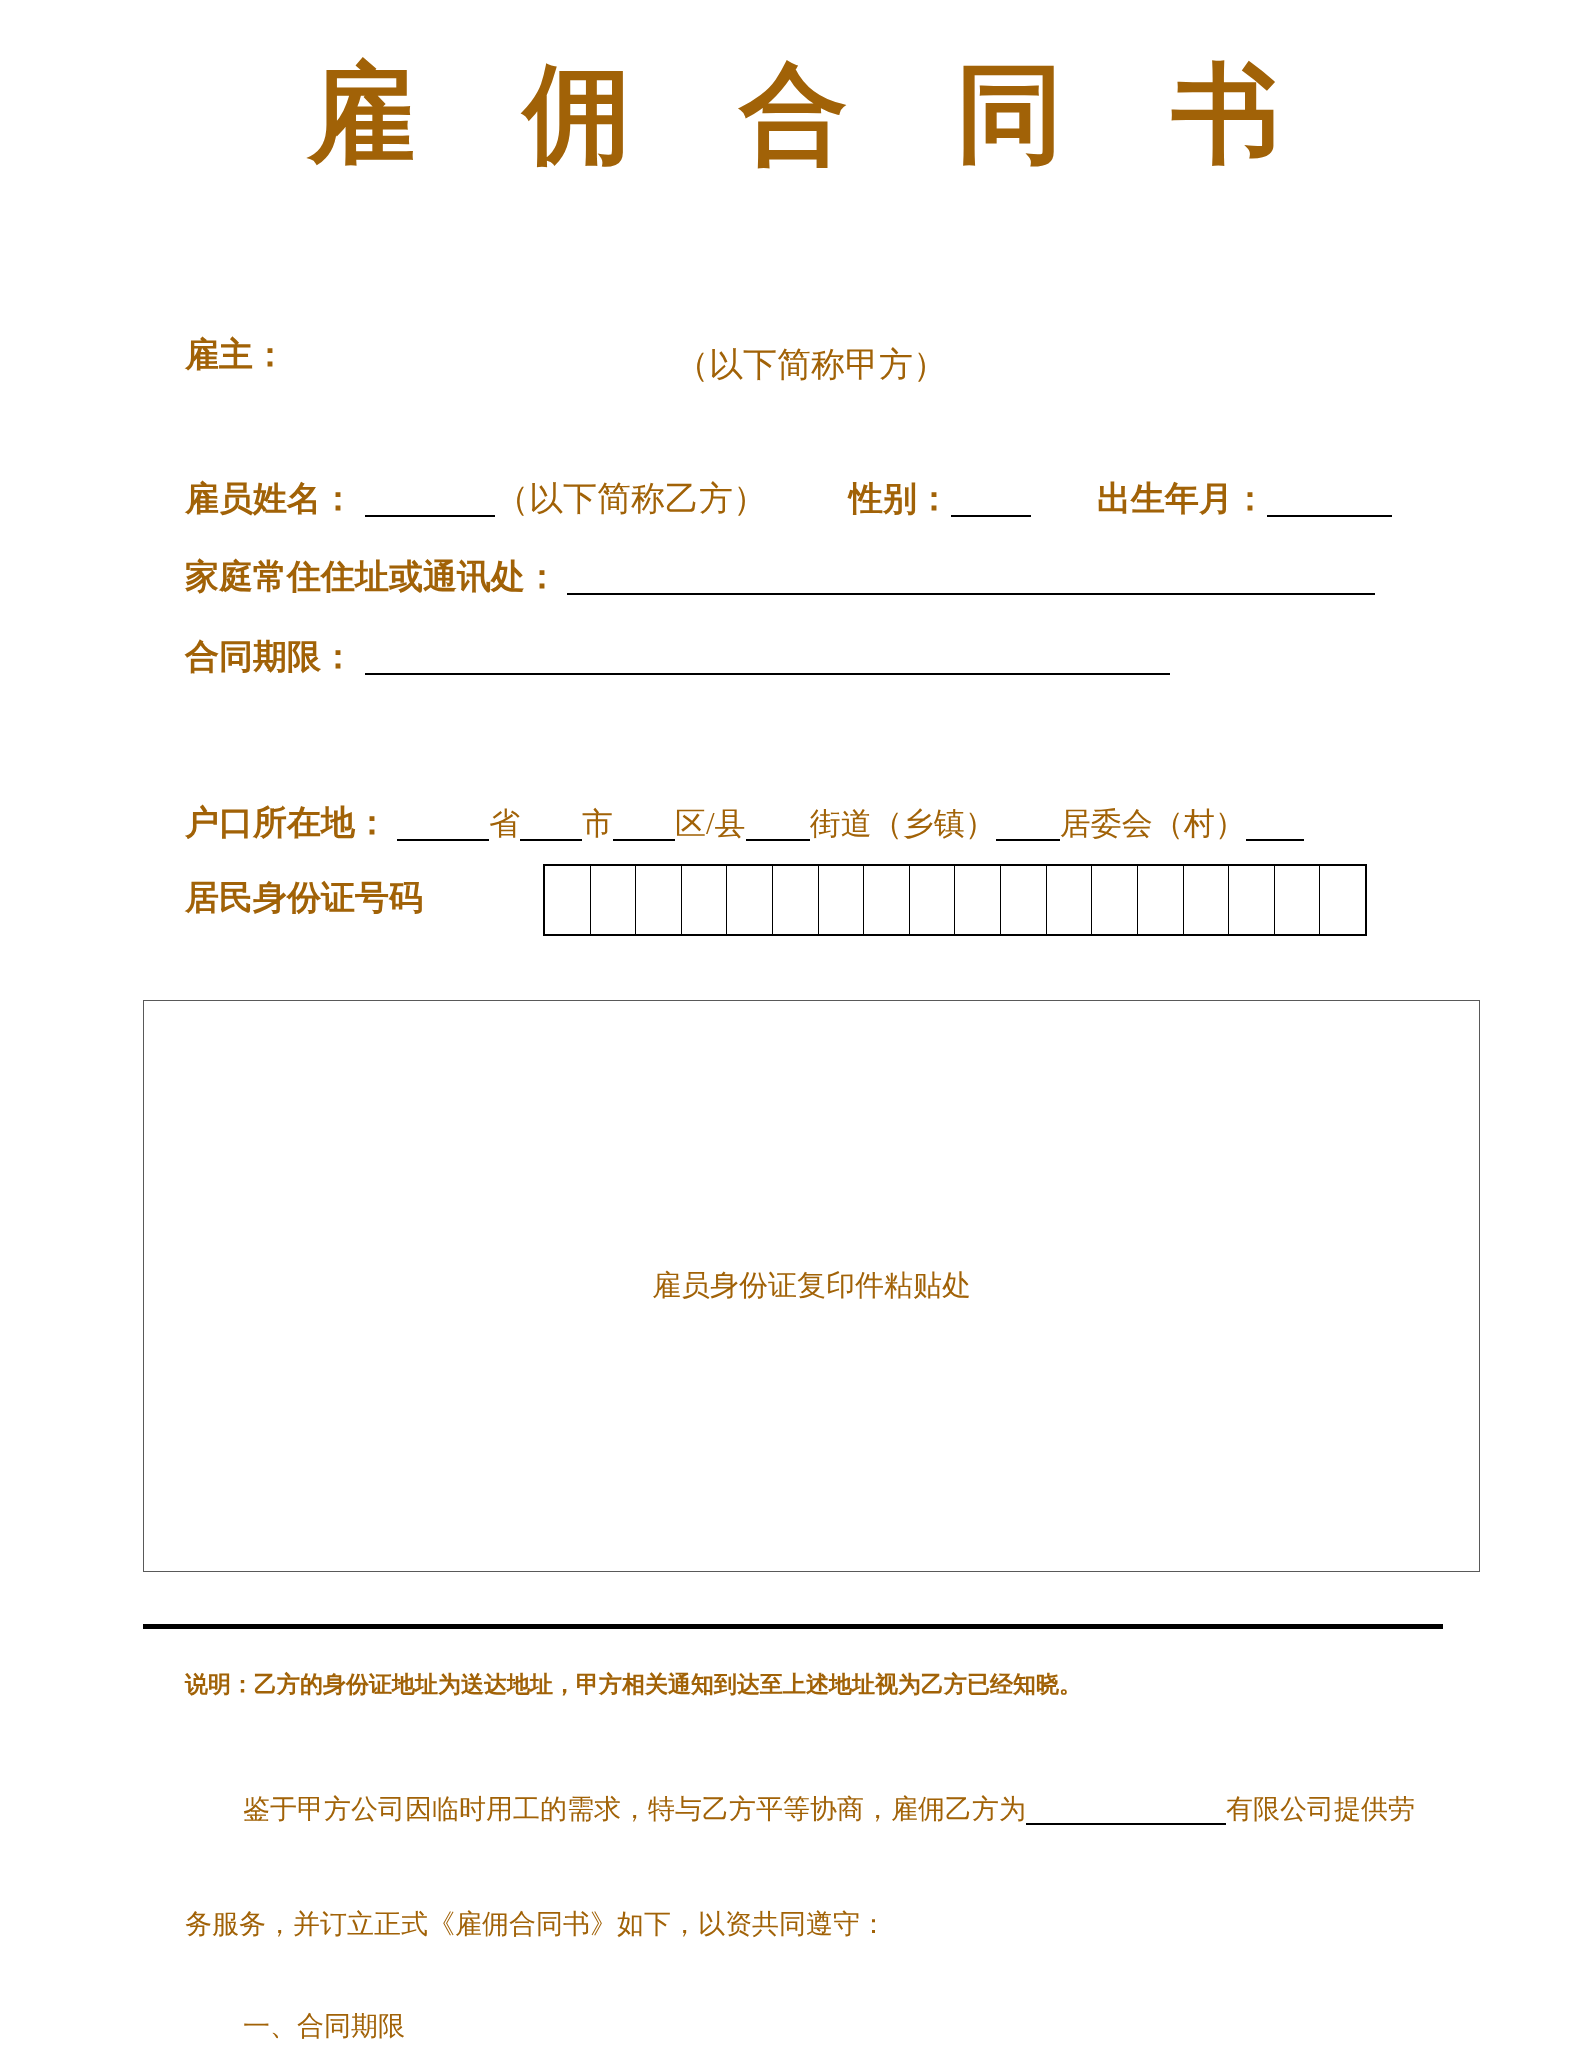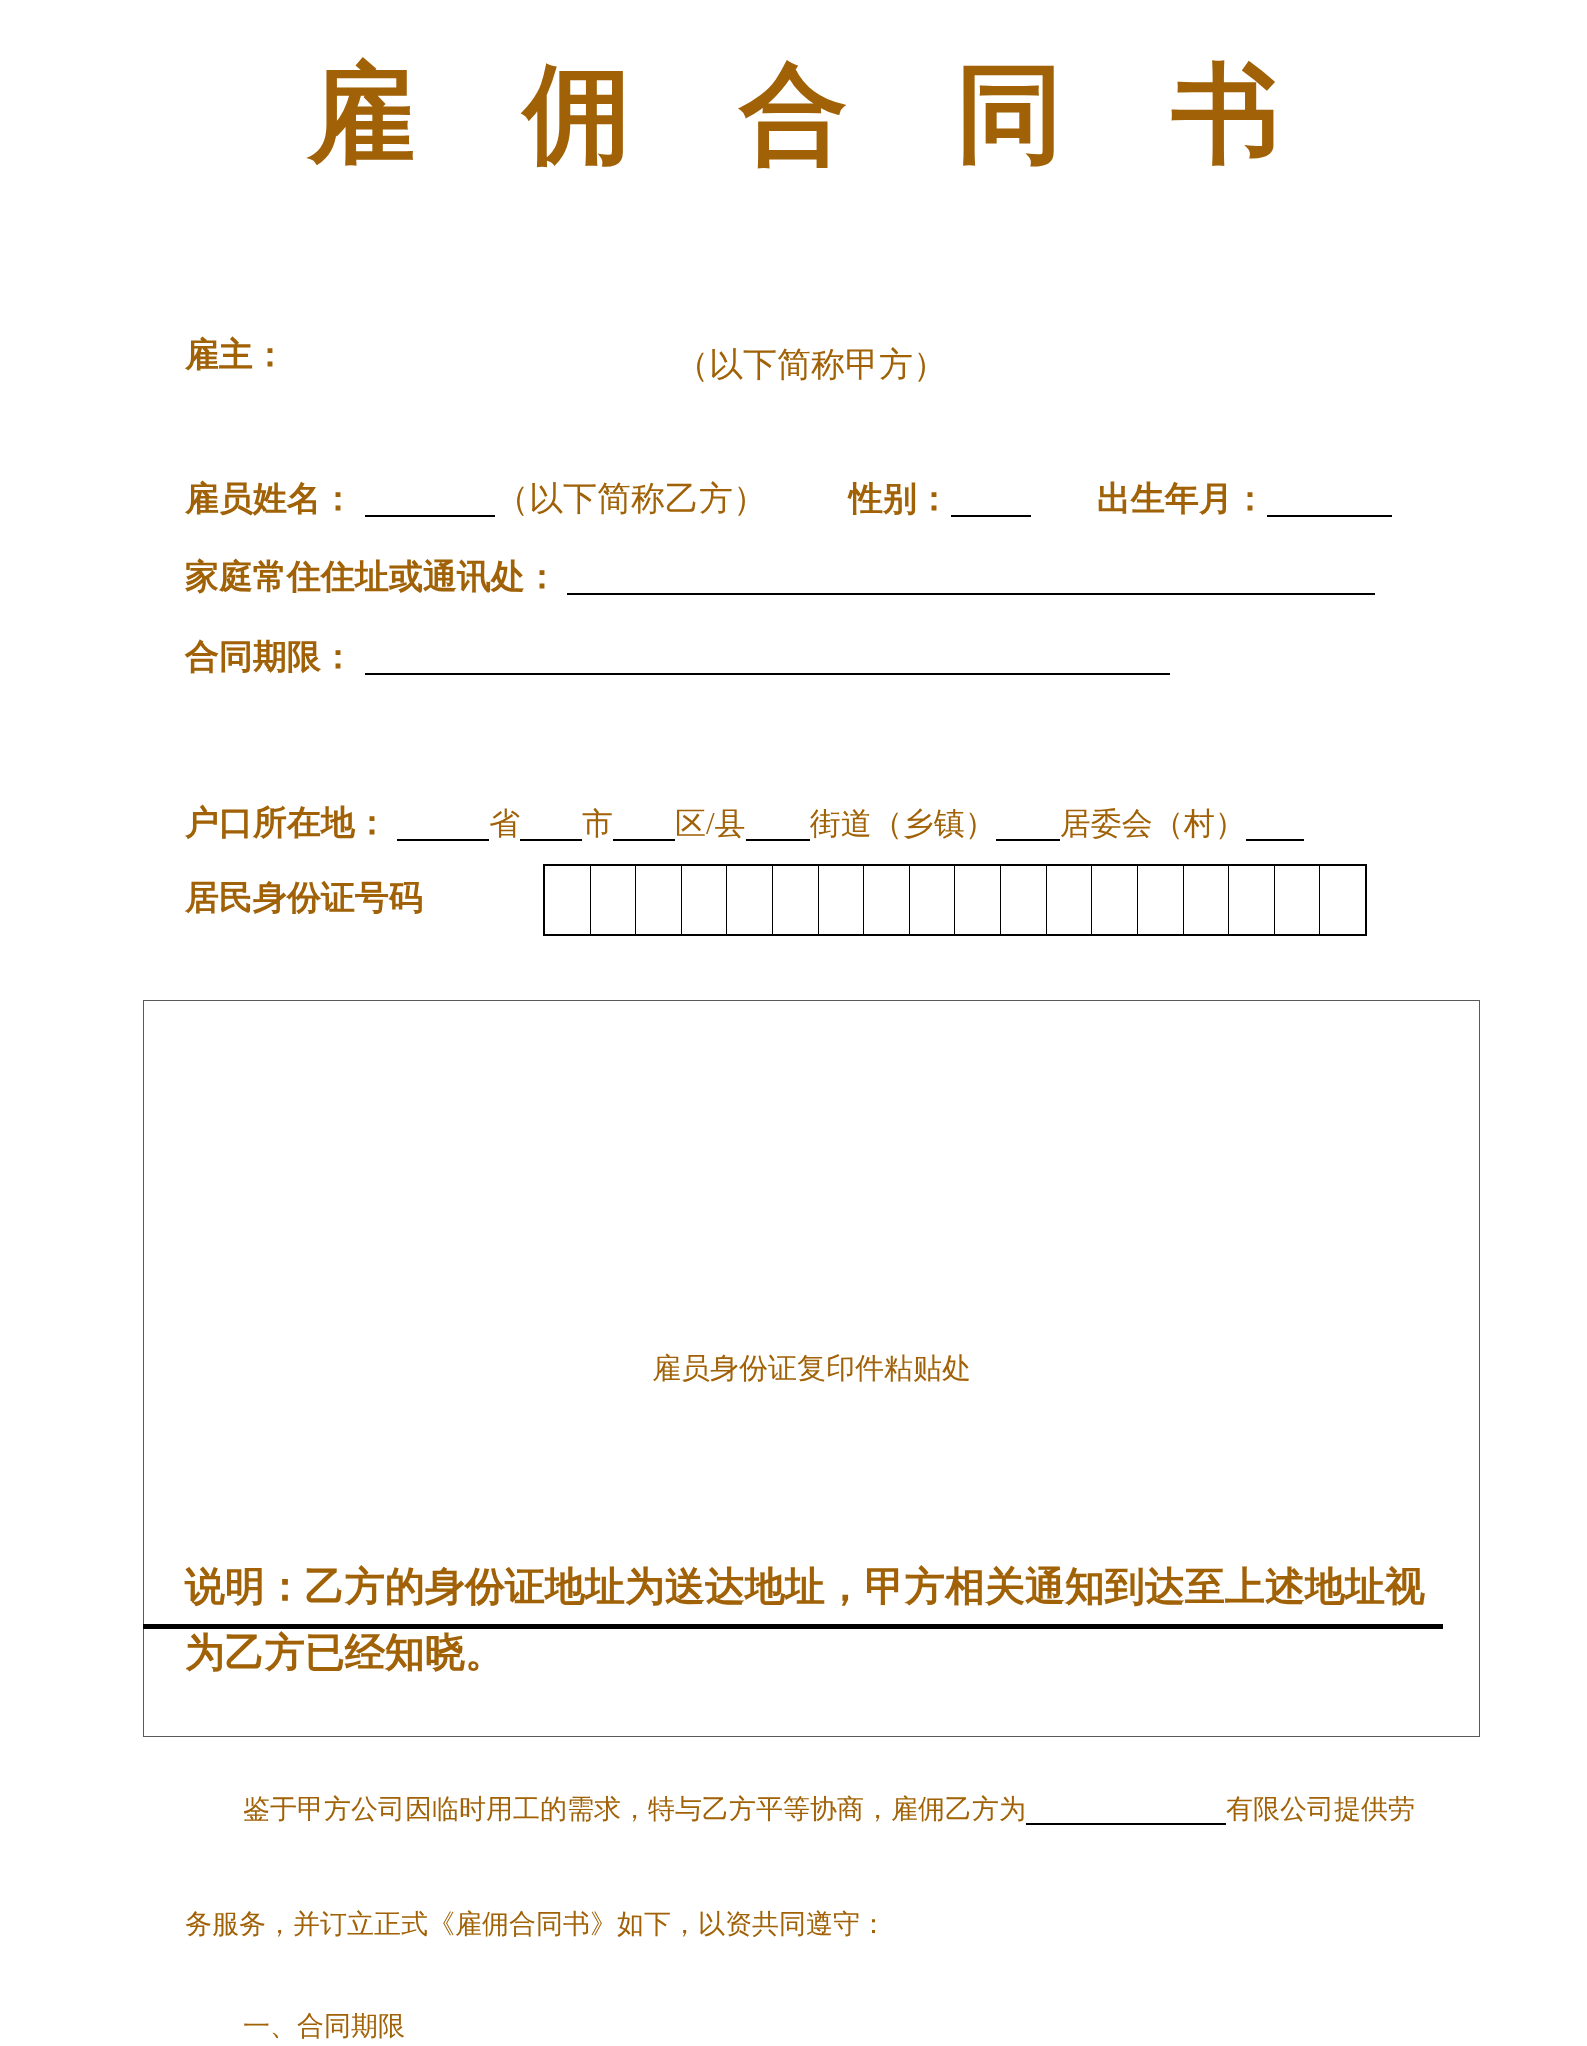--- a/index.html
+++ b/index.html
@@ -21,32 +21,32 @@
   }
   .sp{display:inline-block;}
   .note{font-weight:normal;margin-top:10px;}
   .id-grid{
     position:absolute;left:543px;top:864px;width:824px;height:72px;
     display:flex;border:2px solid #000;box-sizing:border-box;background:#fff;
   }
   .id-cell{flex:1 1 0;border-right:1px solid #000;}
   .id-cell:last-child{border-right:none;}
   .paste-box{
-    position:absolute;left:143px;top:1000px;width:1337px;height:737px;
+    position:absolute;left:143px;top:1000px;width:1337px;height:572px;
     border:1px solid #595959;box-sizing:border-box;
     display:flex;align-items:center;justify-content:center;
     font-size:29px;
   }
   .rule{
     position:absolute;left:143px;top:1624px;width:1300px;height:0;
     border-top:5px solid #000;
   }
   .notice{
-    position:absolute;left:185px;top:1554px;width:1245px;
-    font-size:40px;font-weight:bold;line-height:66px;white-space:normal;
+    position:absolute;left:185px;top:1652px;width:1245px;
+    font-size:23px;font-weight:bold;line-height:66px;white-space:normal;
   }
   .household-part{font-size:31px;font-weight:normal;}
 </style>
 </head>
 <body>
 
 <div class="page">
 
   <div class="abs title">雇　佣　合　同　书</div>
 

